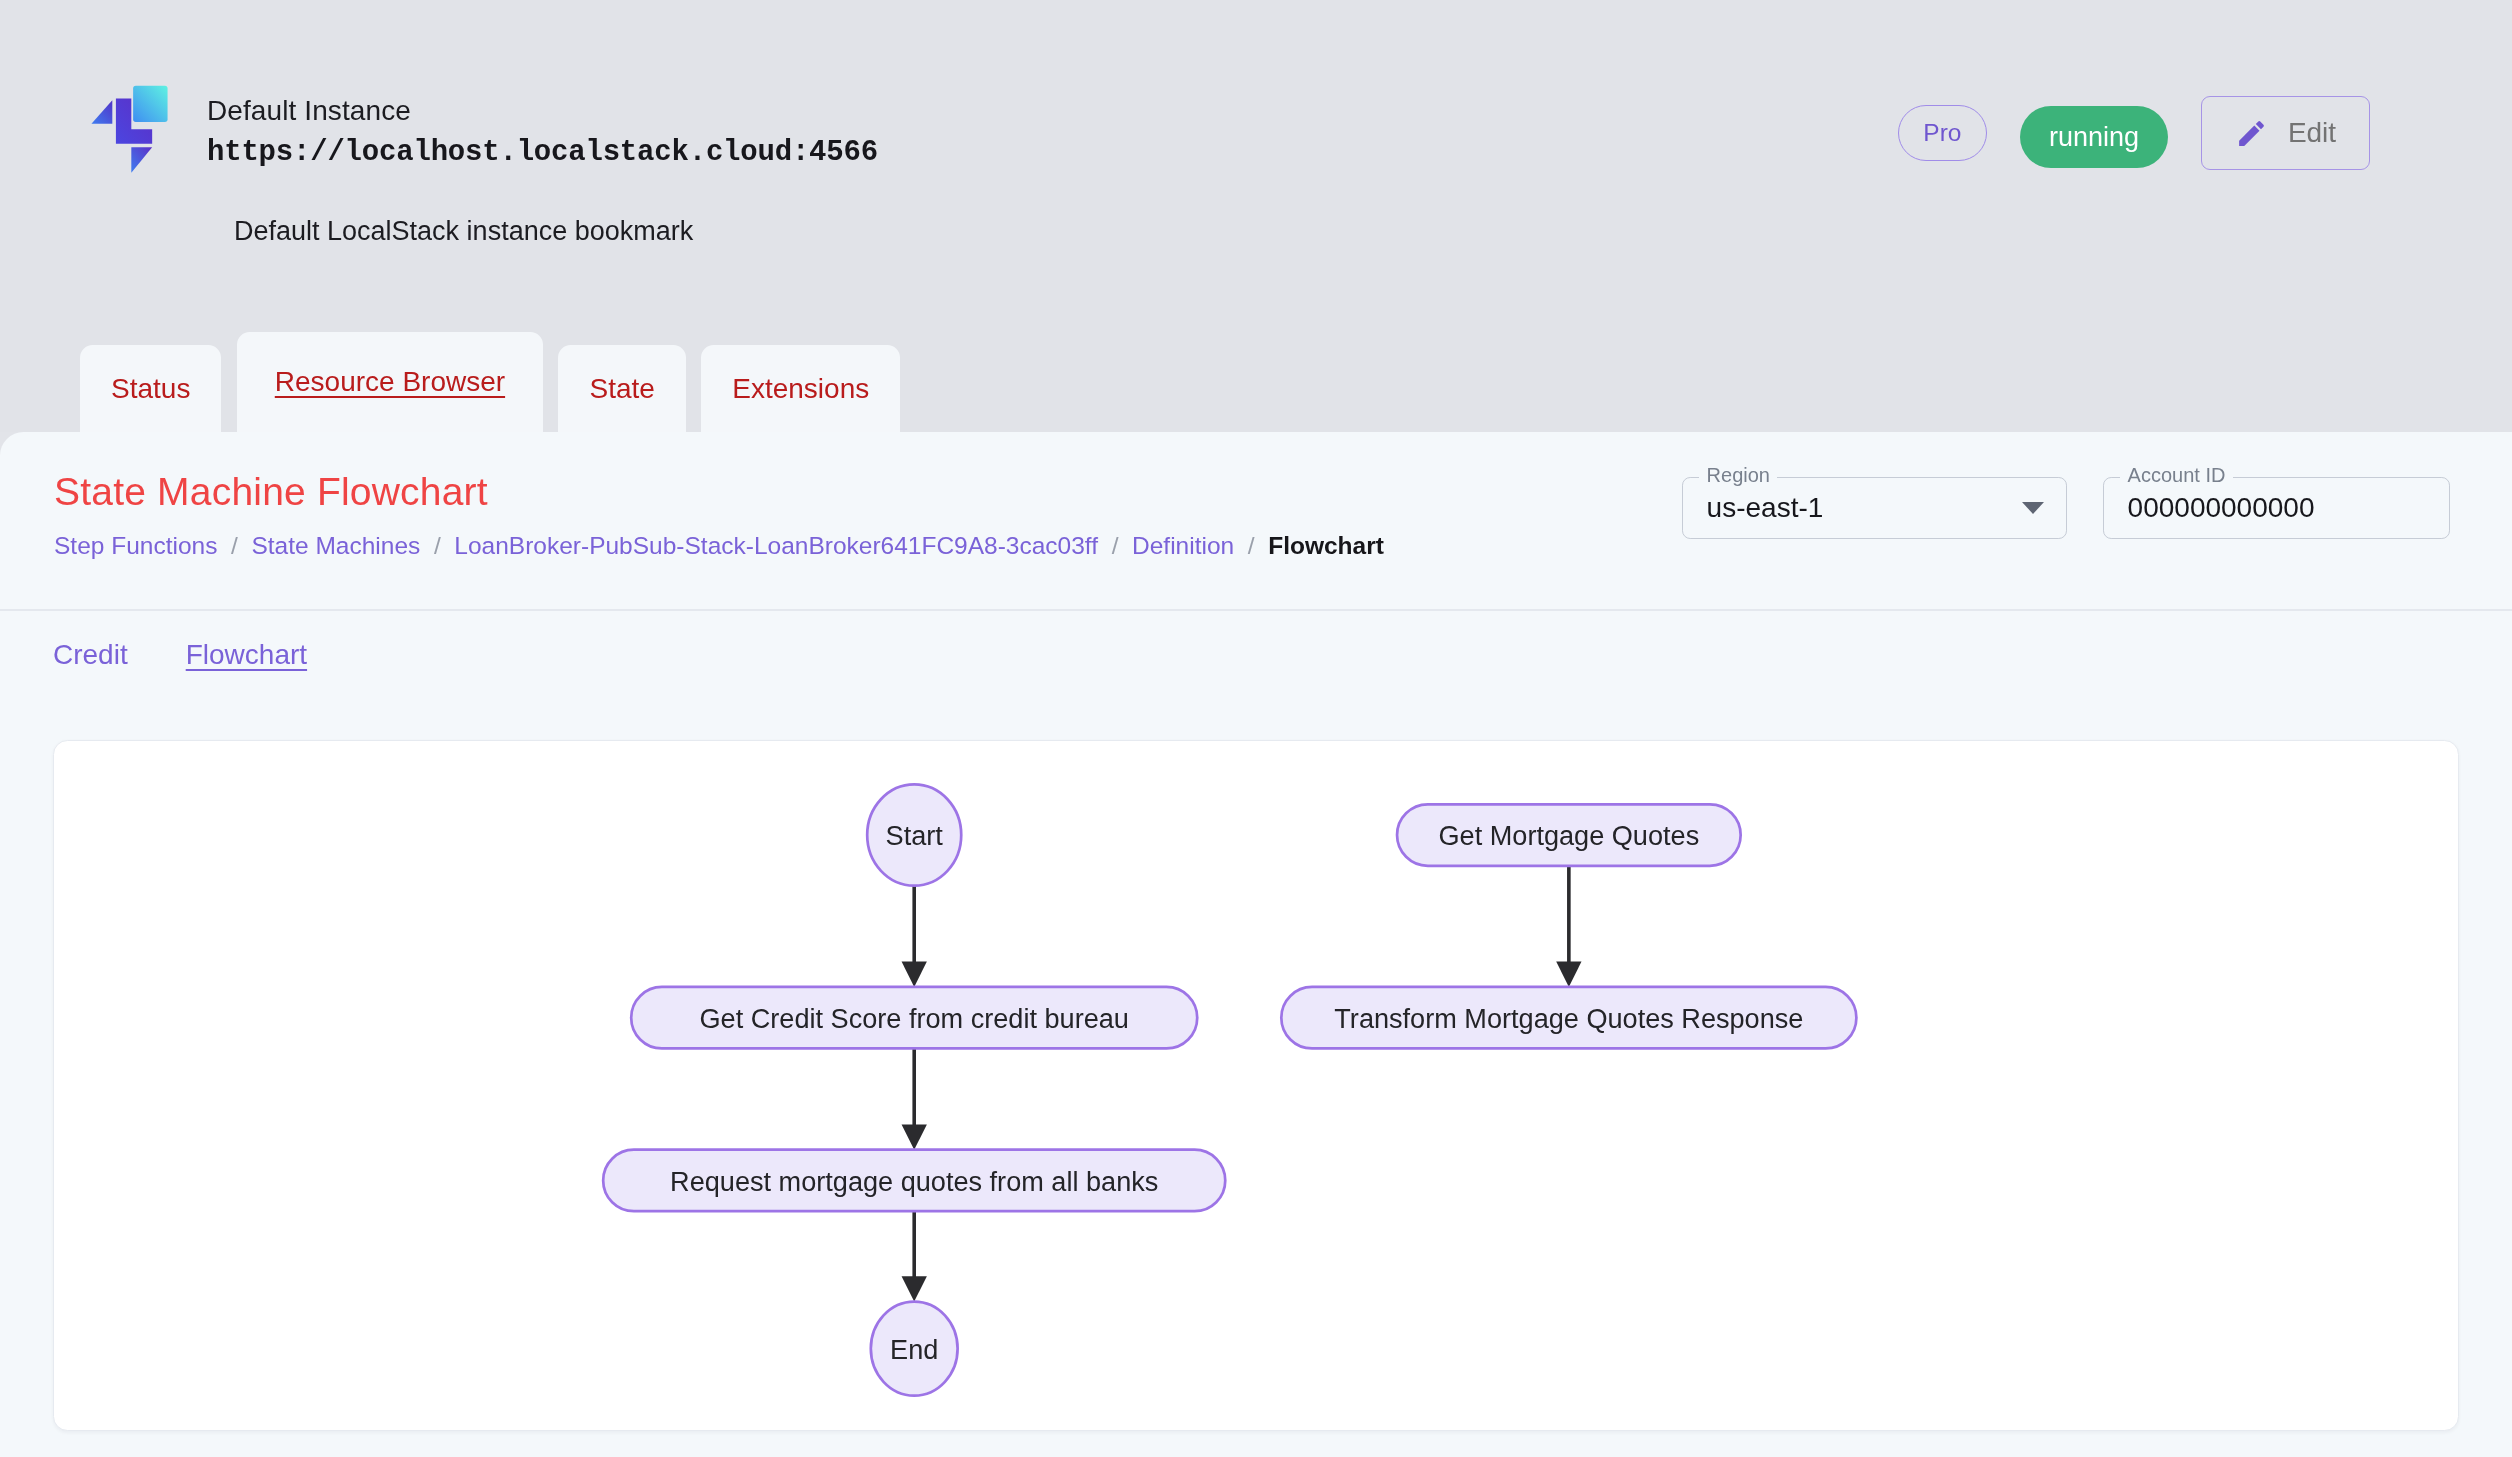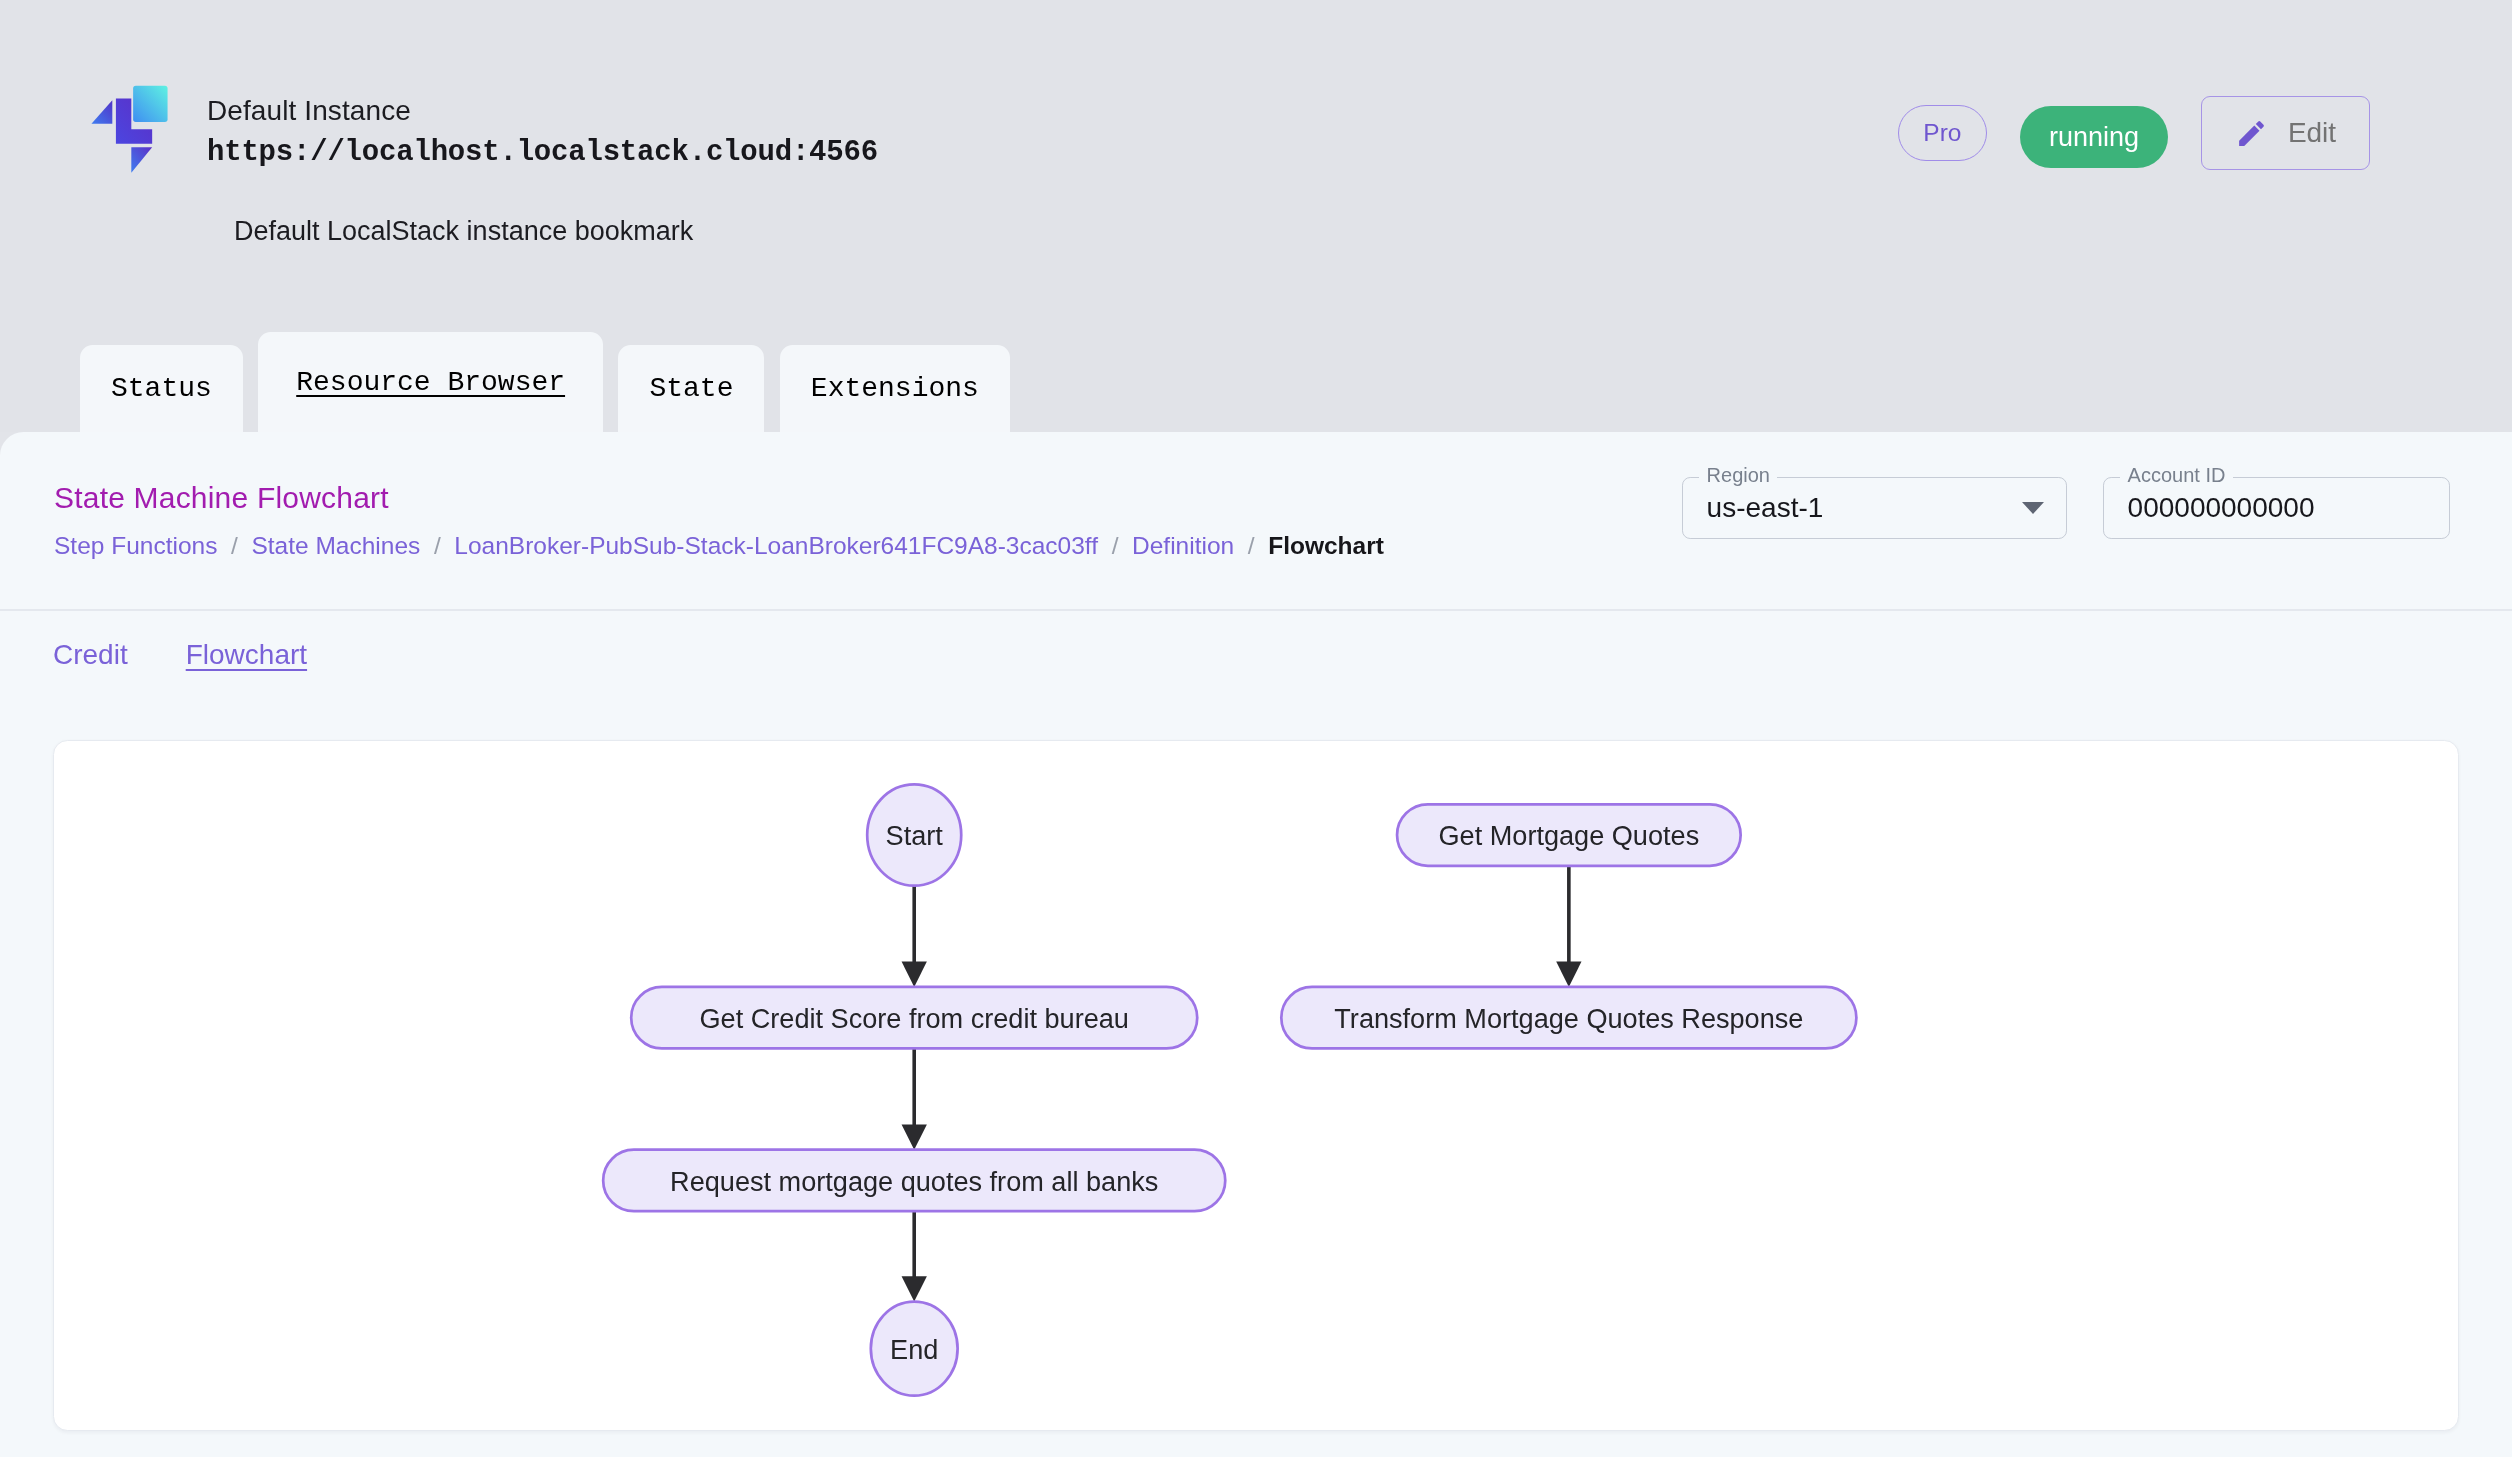--- a/index.html
+++ b/index.html
@@ -107,30 +107,29 @@
   .tab-strip {
     position: absolute;
     left: 80px; bottom: 0;
     display: flex;
     align-items: flex-end;
     gap: 15.4px;
   }
   .tab {
     background: #f4f7fa;
     border-radius: 12.7px 12.7px 0 0;
-    color: #000000;
+    color: #b91c1c;
     font-size: 28px;
     display: flex;
     align-items: center;
     justify-content: center;
     padding: 0 31px;
     height: 87px;
     cursor: pointer;
     white-space: nowrap;
-    font-family: Liberation Mono, monospace;
   }
   .tab.is-active {
     height: 100px;
     padding: 0 38px;
   }
   .tab.is-active .tab-label { text-decoration: underline; text-underline-offset: 4.5px; }
 
   
   .content-panel {
     position: absolute;
@@ -141,24 +140,23 @@
     border-top-left-radius: 23.6px;
   }
 
   .page-head {
     position: relative;
     height: 177px;
   }
   .page-title {
     position: absolute;
     left: 54px; top: 38px;
-    font-size: 30px;
-    color: #a21caf;
+    font-size: 39px;
+    color: #ef4444;
     letter-spacing: 0.2px;
-    margin-top: 11px;
   }
   .breadcrumb {
     position: absolute;
     left: 54px; top: 100px;
     display: flex;
     align-items: center;
     gap: 0;
     font-size: 24.5px;
     white-space: nowrap;
   }

